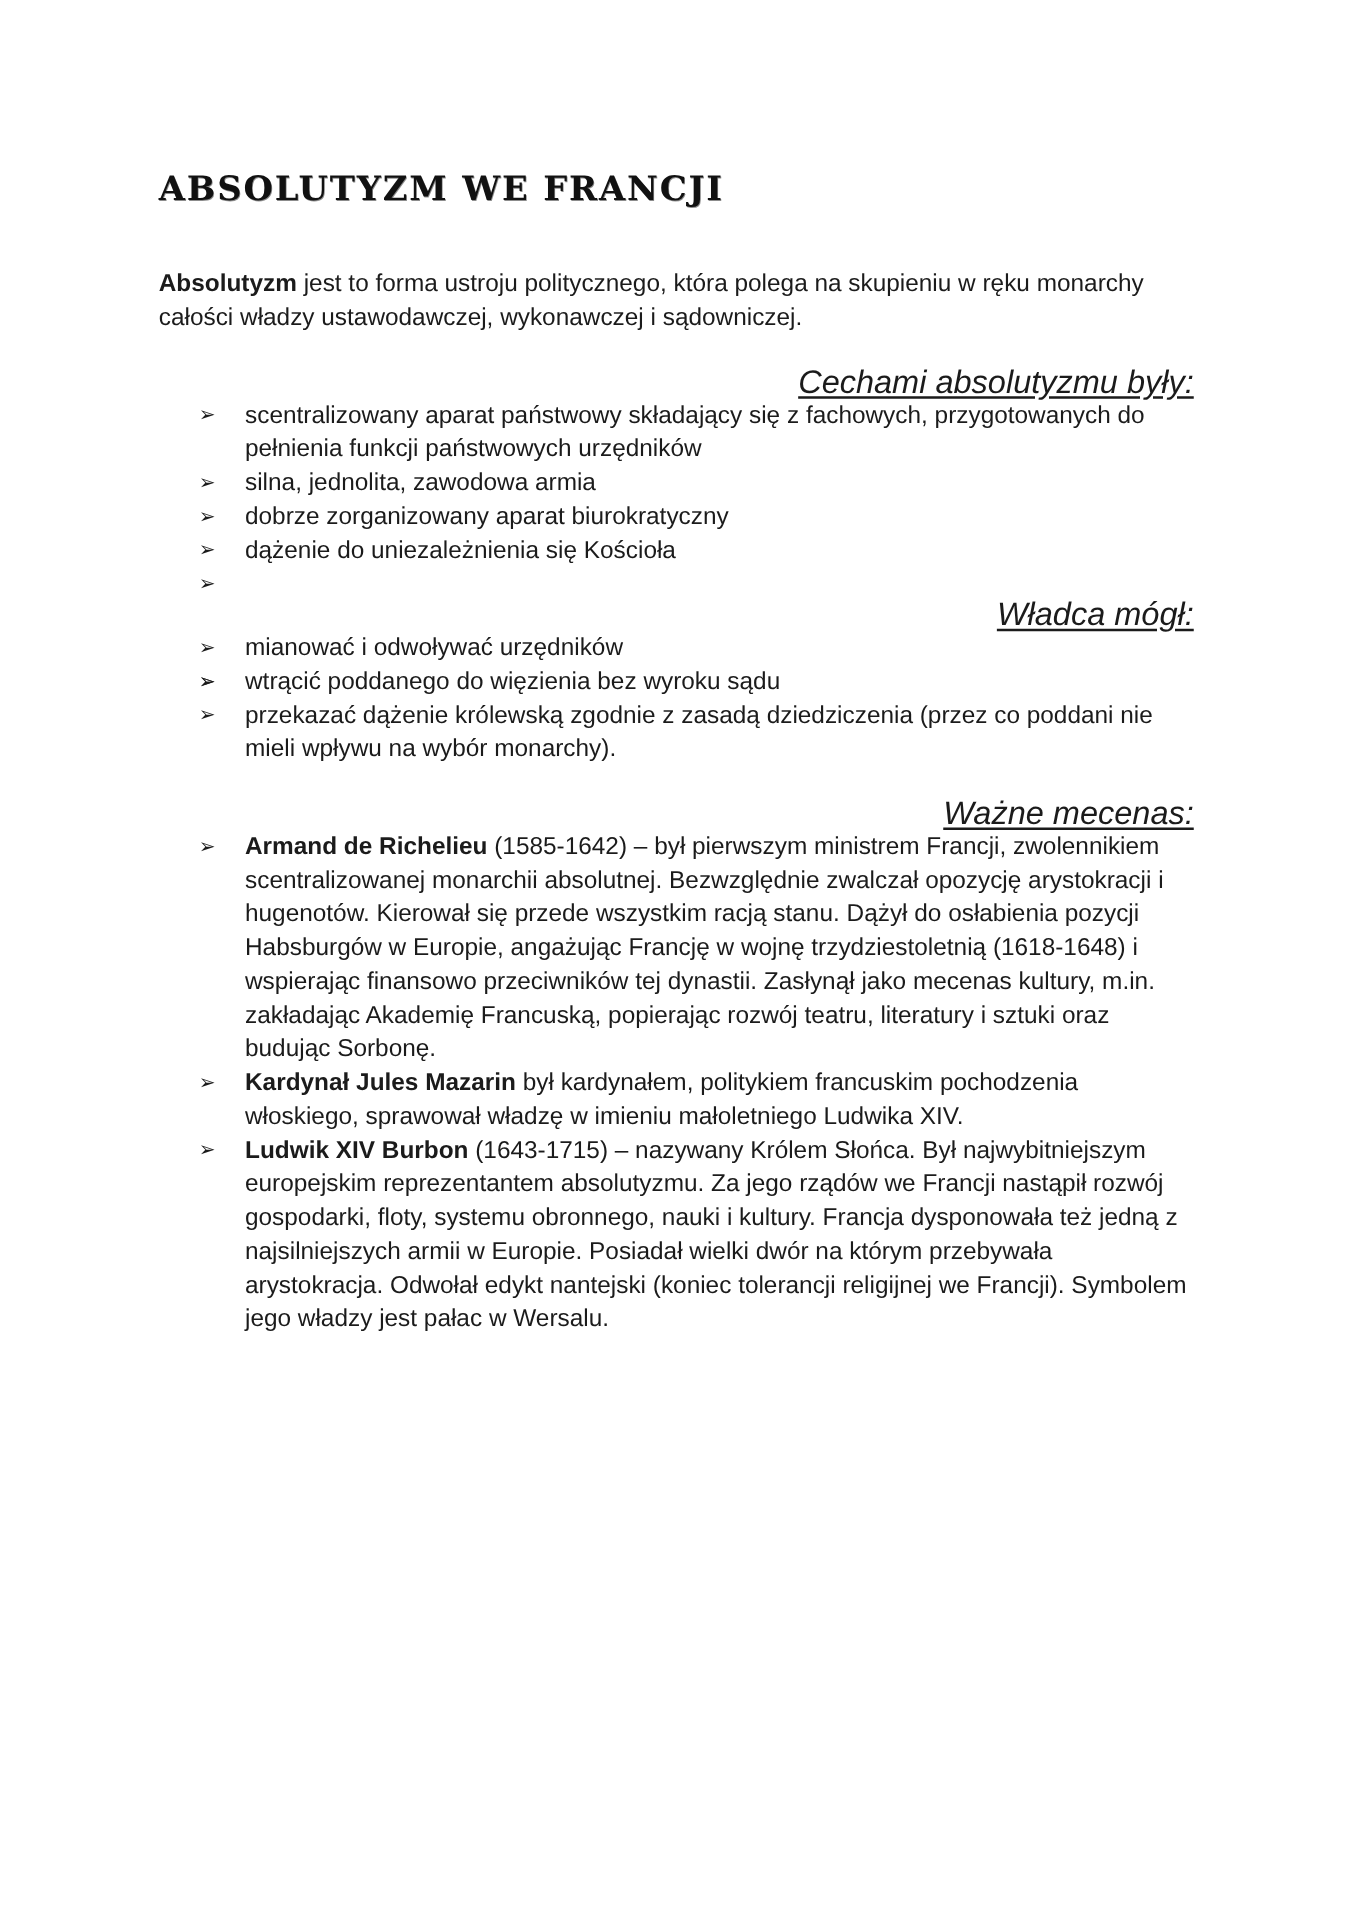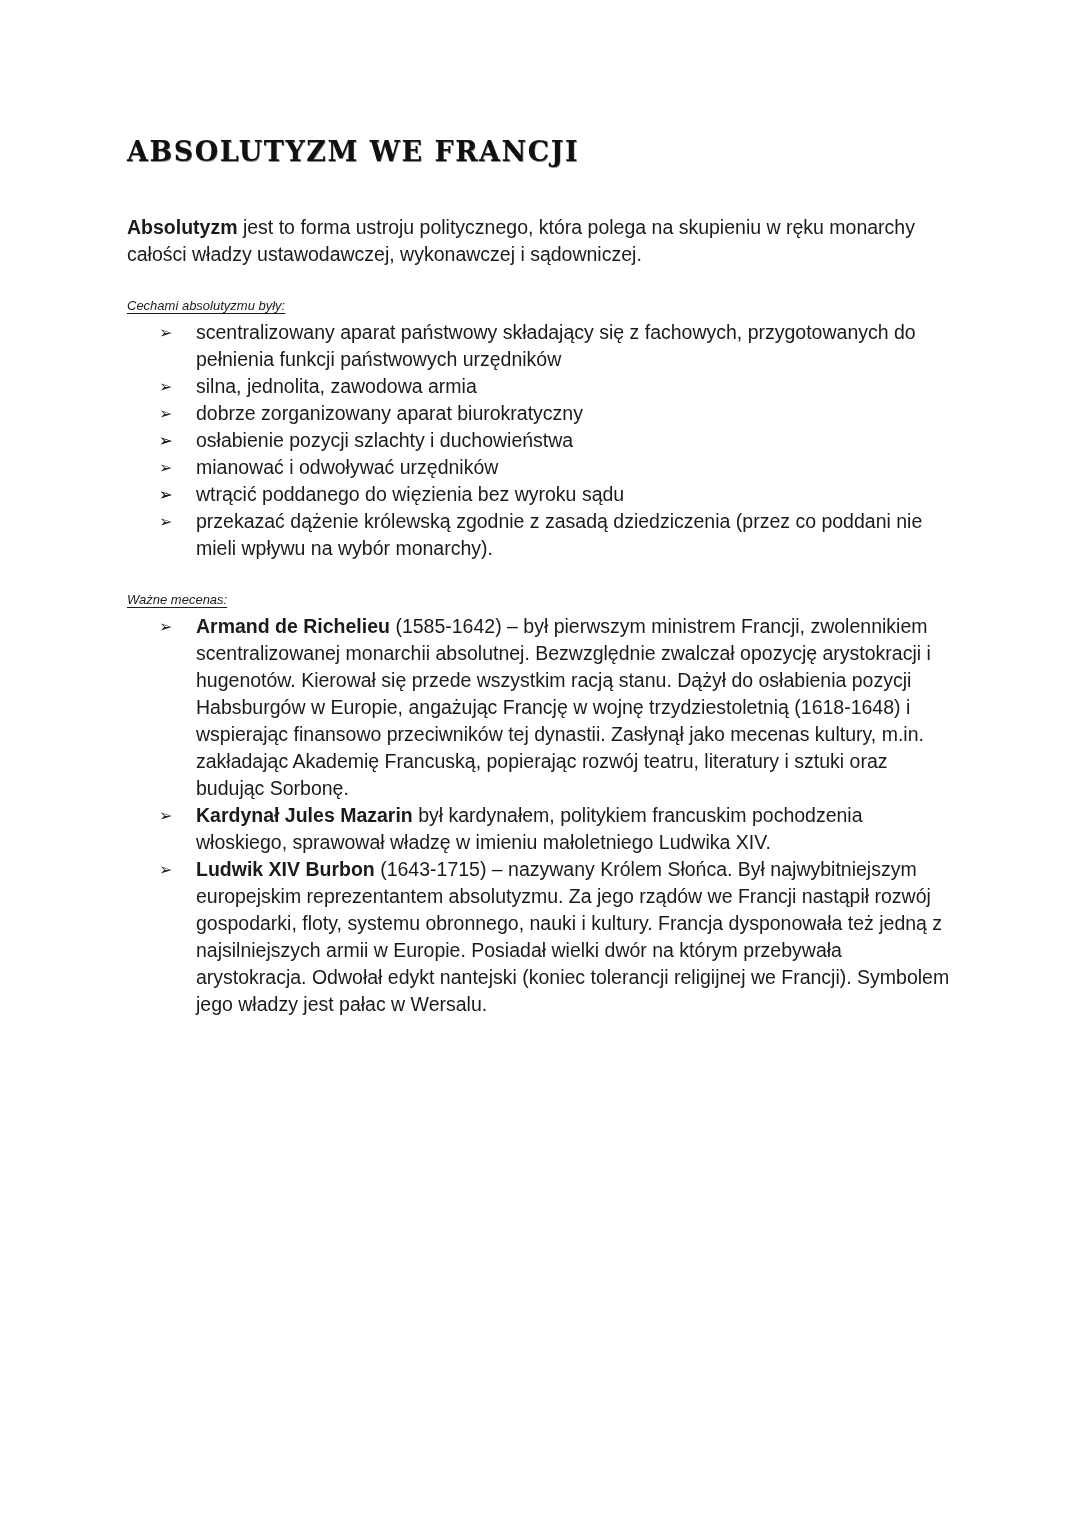--- a/index.html
+++ b/index.html
@@ -23,26 +23,27 @@
     font-size: 27px;
     line-height: 28px;
     letter-spacing: 1.5px;
     color: #111111;
     text-shadow: 0.6px 0.6px 0 rgba(0,0,0,0.45);
   }
   p.intro { margin: 0; }
   .lead-bi { font-weight: 700; }
   h2.sec-h {
     margin: 24px 0 0 0;
-    font-size: 13px;
+    font-size: 26px;
     line-height: 27px;
     font-weight: 400;
     font-style: italic;
     text-decoration: underline;
     text-underline-offset: 3px;
+    text-align: right;
   }
   ul.blist { margin: 0; padding: 0; list-style: none; }
   li.bullet {
     position: relative;
     padding-left: 69px;
     margin: 0;
   }
   li.bullet .marker {
     position: absolute;
     left: 32px;
@@ -60,26 +61,27 @@
   <h1 class="doc-title">ABSOLUTYZM WE FRANCJI</h1>
 
   <p class="intro"><span class="lead-bi">Absolutyzm</span><span> jest to forma ustroju politycznego, która polega na skupieniu w ręku monarchy całości władzy ustawodawczej, wykonawczej i sądowniczej.</span></p>
 
   <section>
     <h2 class="sec-h">Cechami absolutyzmu były:</h2>
     <ul class="blist">
       <li class="bullet"><span class="marker">➢</span><span>scentralizowany aparat państwowy składający się z fachowych, przygotowanych do pełnienia funkcji państwowych urzędników</span></li>
       <li class="bullet"><span class="marker">➢</span><span>silna, jednolita, zawodowa armia</span></li>
       <li class="bullet"><span class="marker">➢</span><span>dobrze zorganizowany aparat biurokratyczny</span></li>
+      <li class="bullet"><span class="marker">➢</span><span>dążenie do uniezależnienia się Kościoła</span></li>
       <li class="bullet"><span class="marker">➢</span></li>
-      <li class="bullet"><span class="marker">➢</span><span>osłabienie pozycji szlachty i duchowieństwa</span></li>
     </ul>
   </section>
 
   <section>
+    <h2 class="sec-h">Władca mógł:</h2>
     <ul class="blist">
       <li class="bullet"><span class="marker">➢</span><span>mianować i odwoływać urzędników</span></li>
       <li class="bullet"><span class="marker">➢</span></li>
       <li class="bullet"><span class="marker">➢</span><span>wtrącić poddanego do więzienia bez wyroku sądu</span></li>
       <li class="bullet"><span class="marker">➢</span><span>przekazać dążenie królewską zgodnie z zasadą dziedziczenia (przez co poddani nie mieli wpływu na wybór monarchy).</span></li>
     </ul>
   </section>
 
   <section>
     <h2 class="sec-h">Ważne mecenas:</h2>

